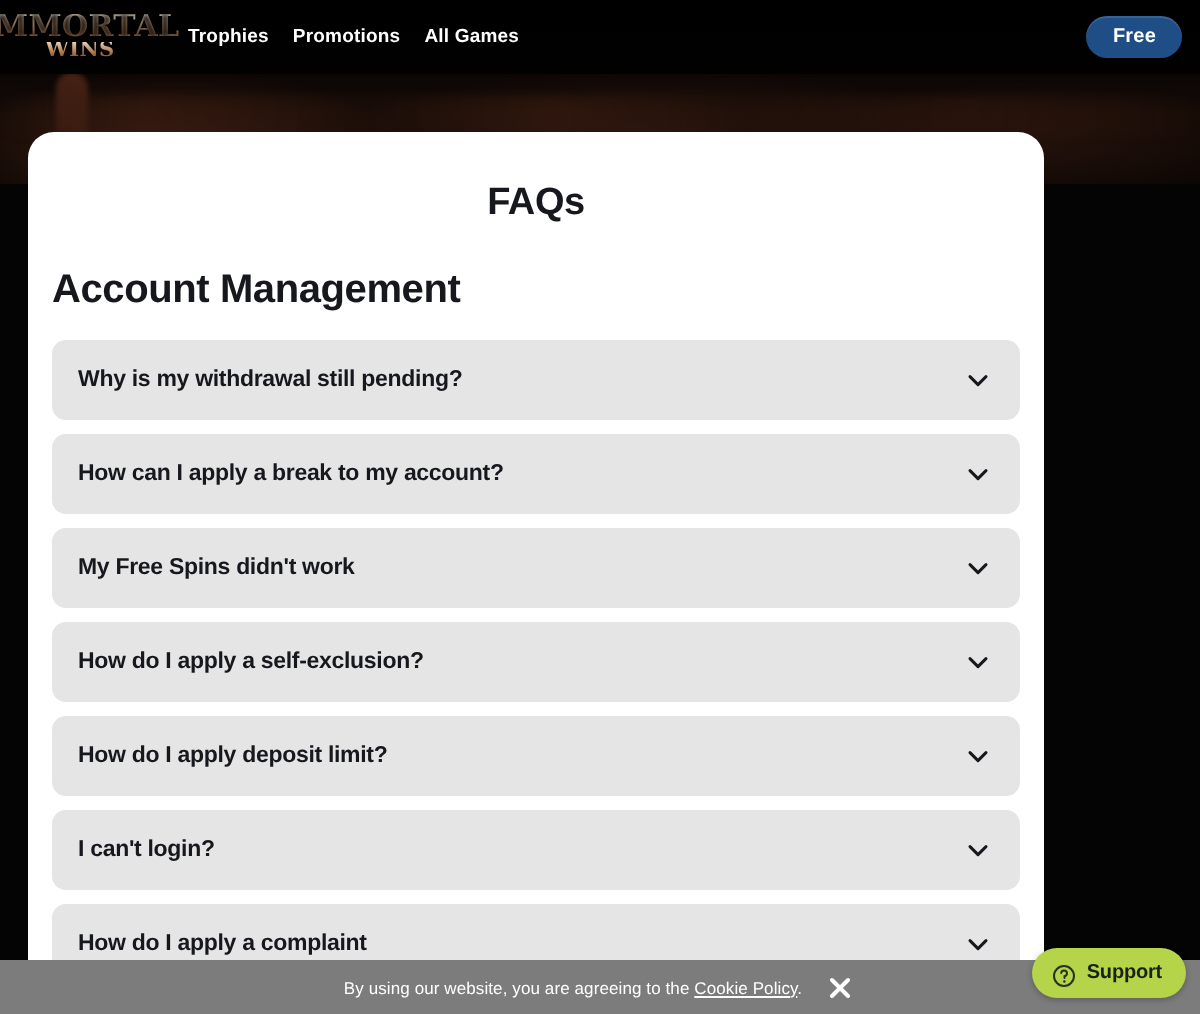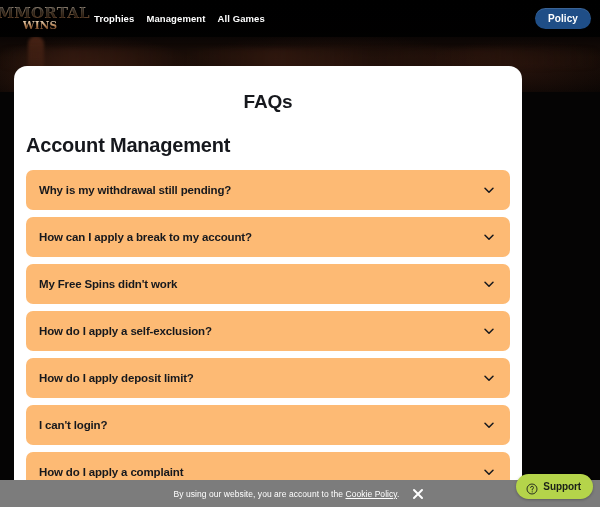--- a/index.html
+++ b/index.html
@@ -166,21 +166,21 @@
   }
 
   .accordion {
     margin-top: 13px;
     padding: 0 12px;
     display: flex;
     flex-direction: column;
     gap: 7px;
   }
   .acc-item {
-    background: #fdba74;
+    background: #e5e5e5;
     border-radius: 7px;
     height: 40px;
     display: flex;
     align-items: center;
     padding: 0 14px 0 13px;
     cursor: pointer;
   }
   .acc-label {
     font-size: 11.5px;
     font-weight: 700;
@@ -263,26 +263,26 @@
 
   <div class="header">
 
     <div class="logo">
       <span class="logo-l1">IMMORTAL</span>
       <span class="logo-l2">WINS</span>
     </div>
 
     <nav class="nav">
       <a>Trophies</a>
-      <a>Management</a>
+      <a>Promotions</a>
       <a>All Games</a>
     </nav>
 
     <div class="header-actions">
-      <button class="btn btn-login">Policy</button>
+      <button class="btn btn-login">Free</button>
     </div>
   </div>
 
   <div class="card">
 
     <div class="faq-title">FAQs</div>
     <div class="section-title">Account Management</div>
 
     <div class="accordion">
 
@@ -346,21 +346,21 @@
           <svg viewBox="0 0 14 14" width="14" height="14">
               <path d="M3 5.3 L7 9.3 L11 5.3" fill="none" stroke="#16181d" stroke-width="1.5" stroke-linecap="round" stroke-linejoin="round"></path>
             </svg>
         </span>
       </div>
 
     </div>
   </div>
 
   <div class="cookie-bar">
-    <span class="cookie-text"><span>By using our website, you are account to the</span> <a>Cookie Policy</a><span>.</span></span>
+    <span class="cookie-text"><span>By using our website, you are agreeing to the</span> <a>Cookie Policy</a><span>.</span></span>
     <span class="cookie-close">
       <svg viewBox="0 0 16 16" width="16" height="16">
           <path d="M4 4 L12 12 M12 4 L4 12" fill="none" stroke="#ffffff" stroke-width="2" stroke-linecap="round"></path>
         </svg>
     </span>
   </div>
 
   <div class="support">
     <span class="support-icon">
       <svg viewBox="0 0 12 12" width="12" height="12">

